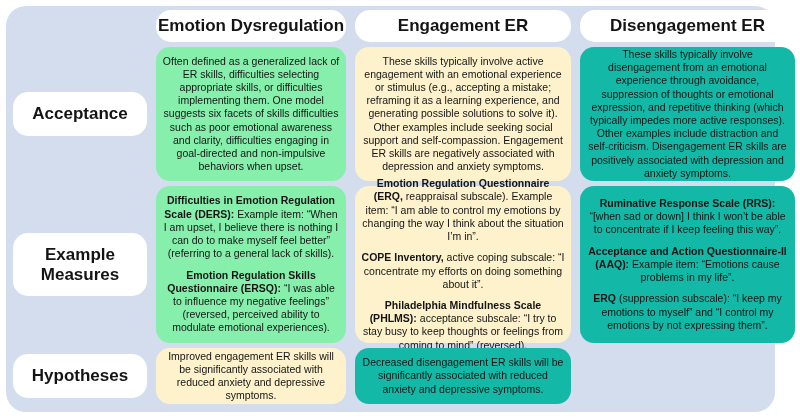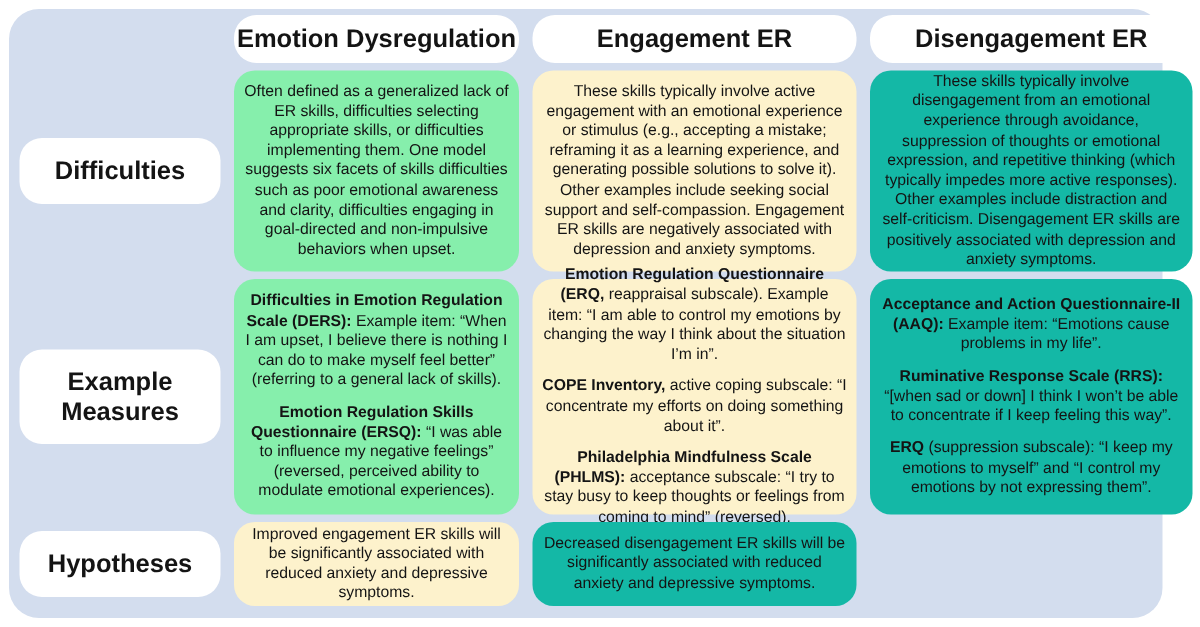--- a/index.html
+++ b/index.html
@@ -66,21 +66,21 @@
 <div class="canvas">
   <div class="panel">
     <div class="grid">
 
       <div></div>
       <div class="pill">Emotion Dysregulation</div>
       <div class="pill">Engagement ER</div>
       <div class="pill">Disengagement ER</div>
 
       <div class="rowlabel-wrap">
-        <div class="pill rowlabel">Difficulties</div>
+        <div class="pill rowlabel">Acceptance</div>
       </div>
       <div class="box green">
         <p>Often defined as a generalized lack of ER skills, difficulties selecting appropriate skills, or difficulties implementing them. One model suggests six facets of skills difficulties such as poor emotional awareness and clarity, difficulties engaging in goal-directed and non-impulsive behaviors when upset.</p>
       </div>
       <div class="box cream">
         <p>These skills typically involve active engagement with an emotional experience or stimulus (e.g., accepting a mistake; reframing it as a learning experience, and generating possible solutions to solve it). Other examples include seeking social support and self-compassion. Engagement ER skills are negatively associated with depression and anxiety symptoms.</p>
       </div>
       <div class="box peach">
         <p>These skills typically involve disengagement from an emotional experience through avoidance, suppression of thoughts or emotional expression, and repetitive thinking (which typically impedes more active responses). Other examples include distraction and self-criticism. Disengagement ER skills are positively associated with depression and anxiety symptoms.</p>
       </div>
@@ -91,22 +91,22 @@
       <div class="box green">
         <p><b>Difficulties in Emotion Regulation Scale (DERS):</b><span> Example item: “When I am upset, I believe there is nothing I can do to make myself feel better” (referring to a general lack of skills).</span></p>
         <p><b>Emotion Regulation Skills Questionnaire (ERSQ):</b><span> “I was able to influence my negative feelings” (reversed, perceived ability to modulate emotional experiences).</span></p>
       </div>
       <div class="box cream">
         <p><b>Emotion Regulation Questionnaire (ERQ,</b><span> reappraisal subscale). Example item: “I am able to control my emotions by changing the way I think about the situation I’m in”.</span></p>
         <p><b>COPE Inventory,</b><span> active coping subscale: “I concentrate my efforts on doing something about it”.</span></p>
         <p><b>Philadelphia Mindfulness Scale (PHLMS):</b><span> acceptance subscale: “I try to stay busy to keep thoughts or feelings from coming to mind” (reversed).</span></p>
       </div>
       <div class="box peach">
+        <p><b>Ruminative Response Scale (RRS):</b><span> “[when sad or down] I think I won’t be able to concentrate if I keep feeling this way”.</span></p>
         <p><b>Acceptance and Action Questionnaire-II (AAQ):</b><span> Example item: “Emotions cause problems in my life”.</span></p>
-        <p><b>Ruminative Response Scale (RRS):</b><span> “[when sad or down] I think I won’t be able to concentrate if I keep feeling this way”.</span></p>
         <p><b>ERQ</b><span> (suppression subscale): “I keep my emotions to myself” and “I control my emotions by not expressing them”.</span></p>
       </div>
 
       <div class="rowlabel-wrap">
         <div class="pill rowlabel">Hypotheses</div>
       </div>
       <div class="box cream">
         <p>Improved engagement ER skills will be significantly associated with reduced anxiety and depressive symptoms.</p>
       </div>
       <div class="box peach">

